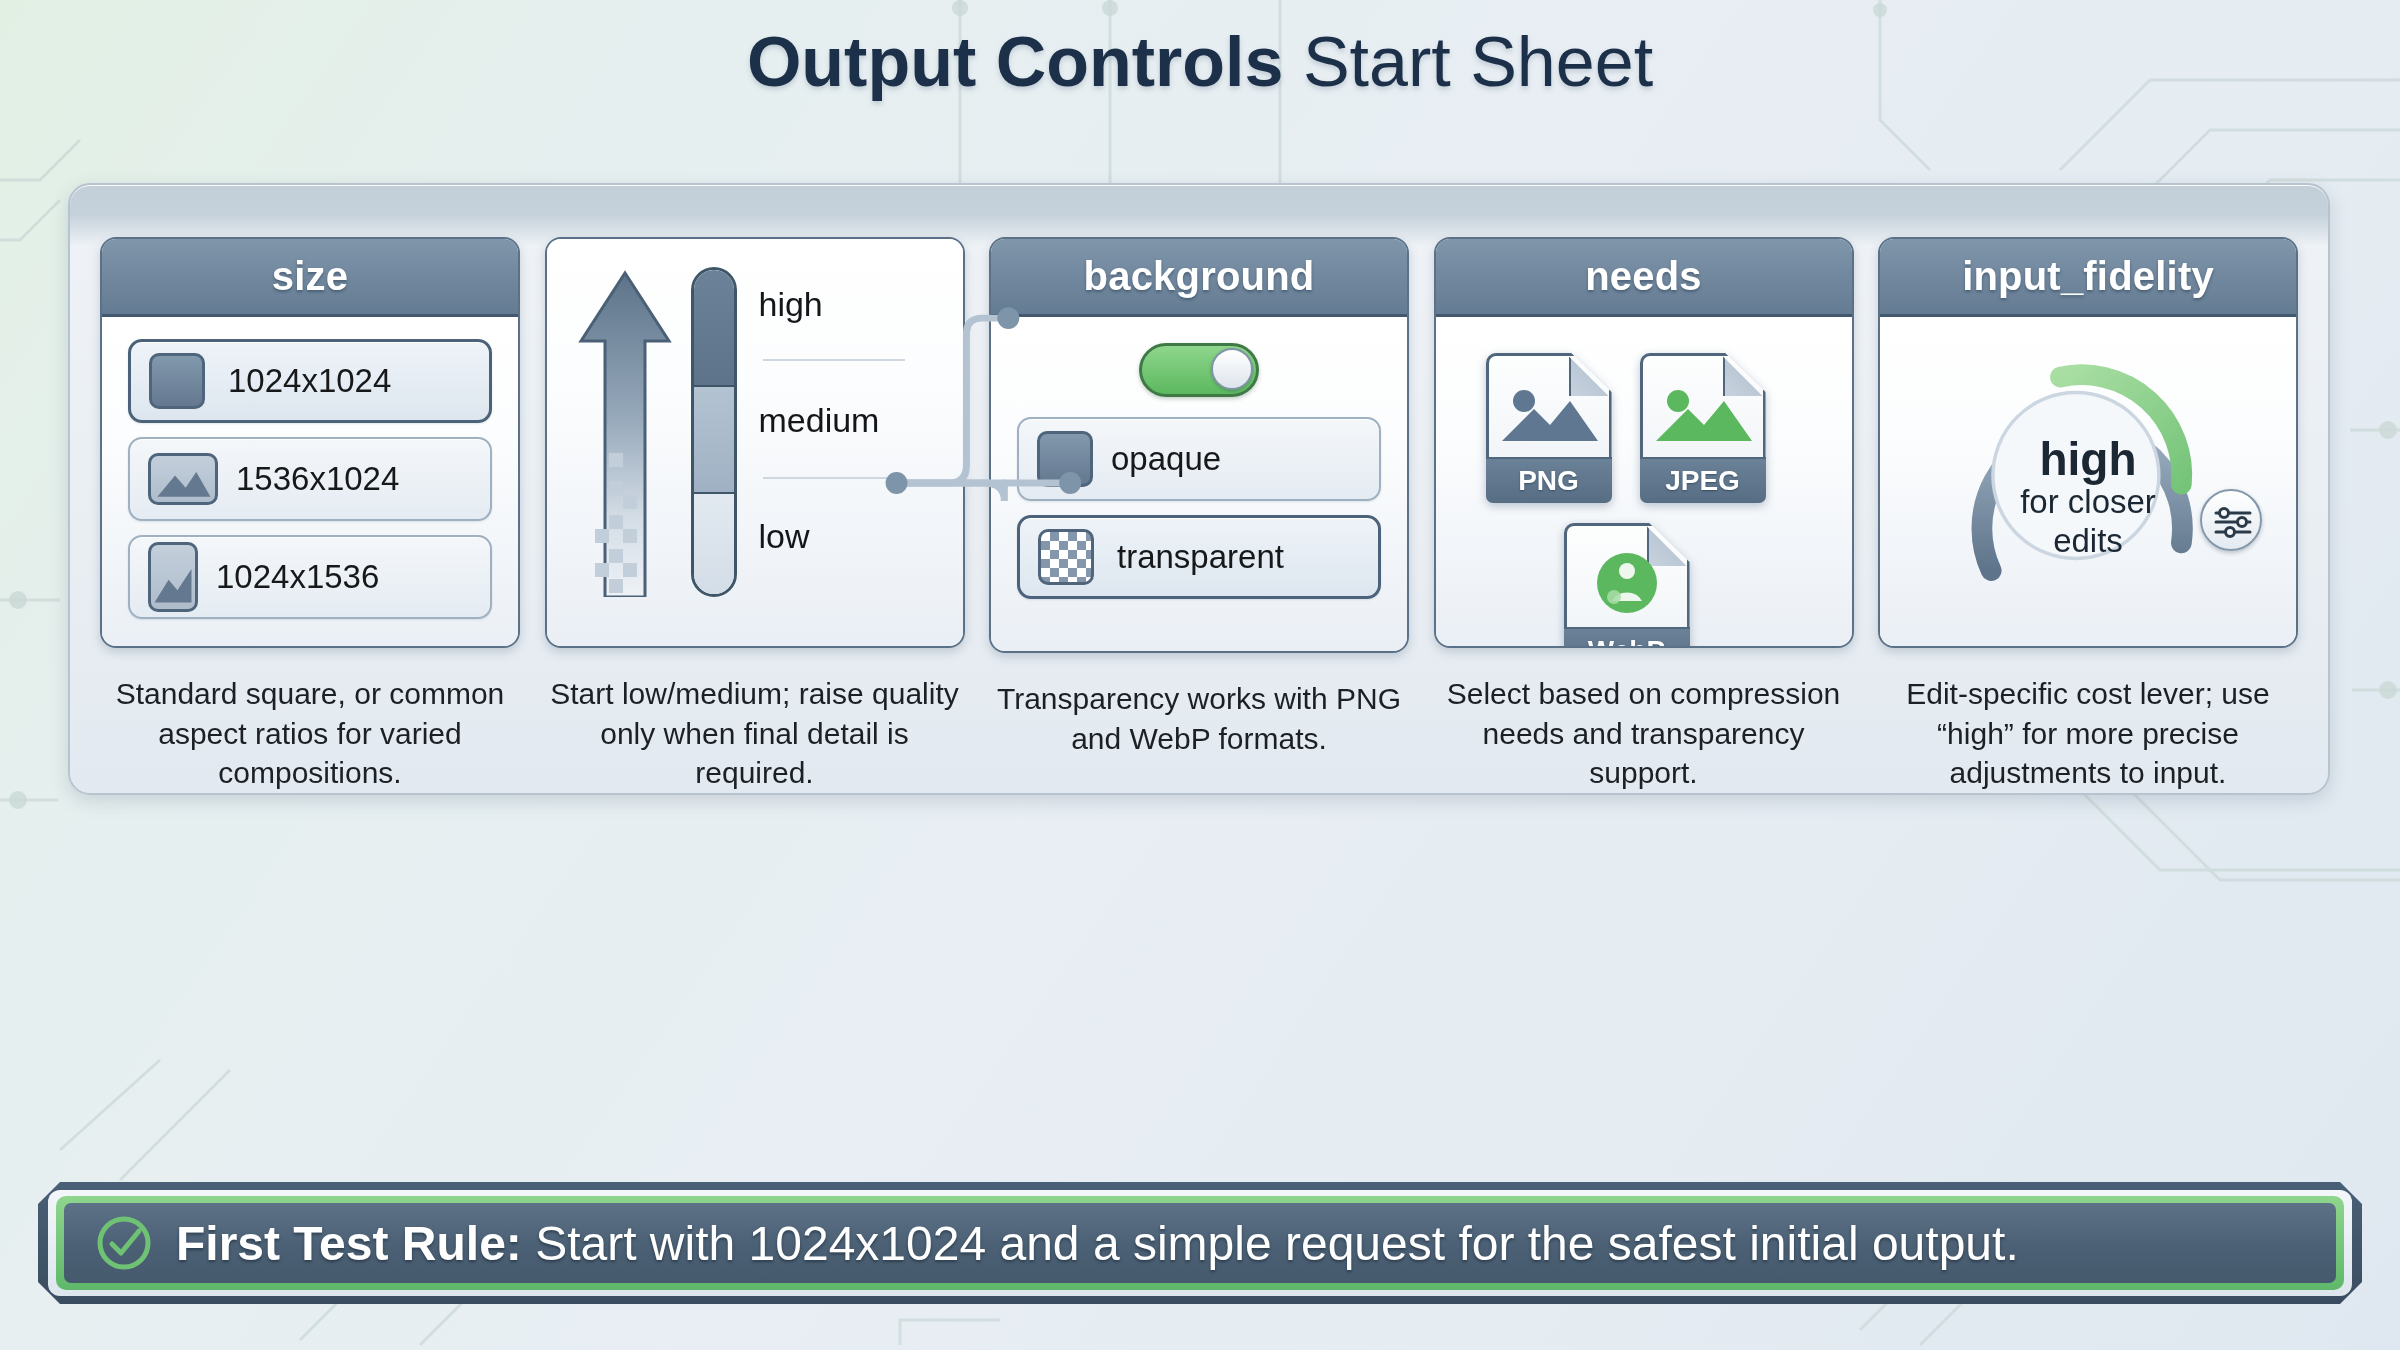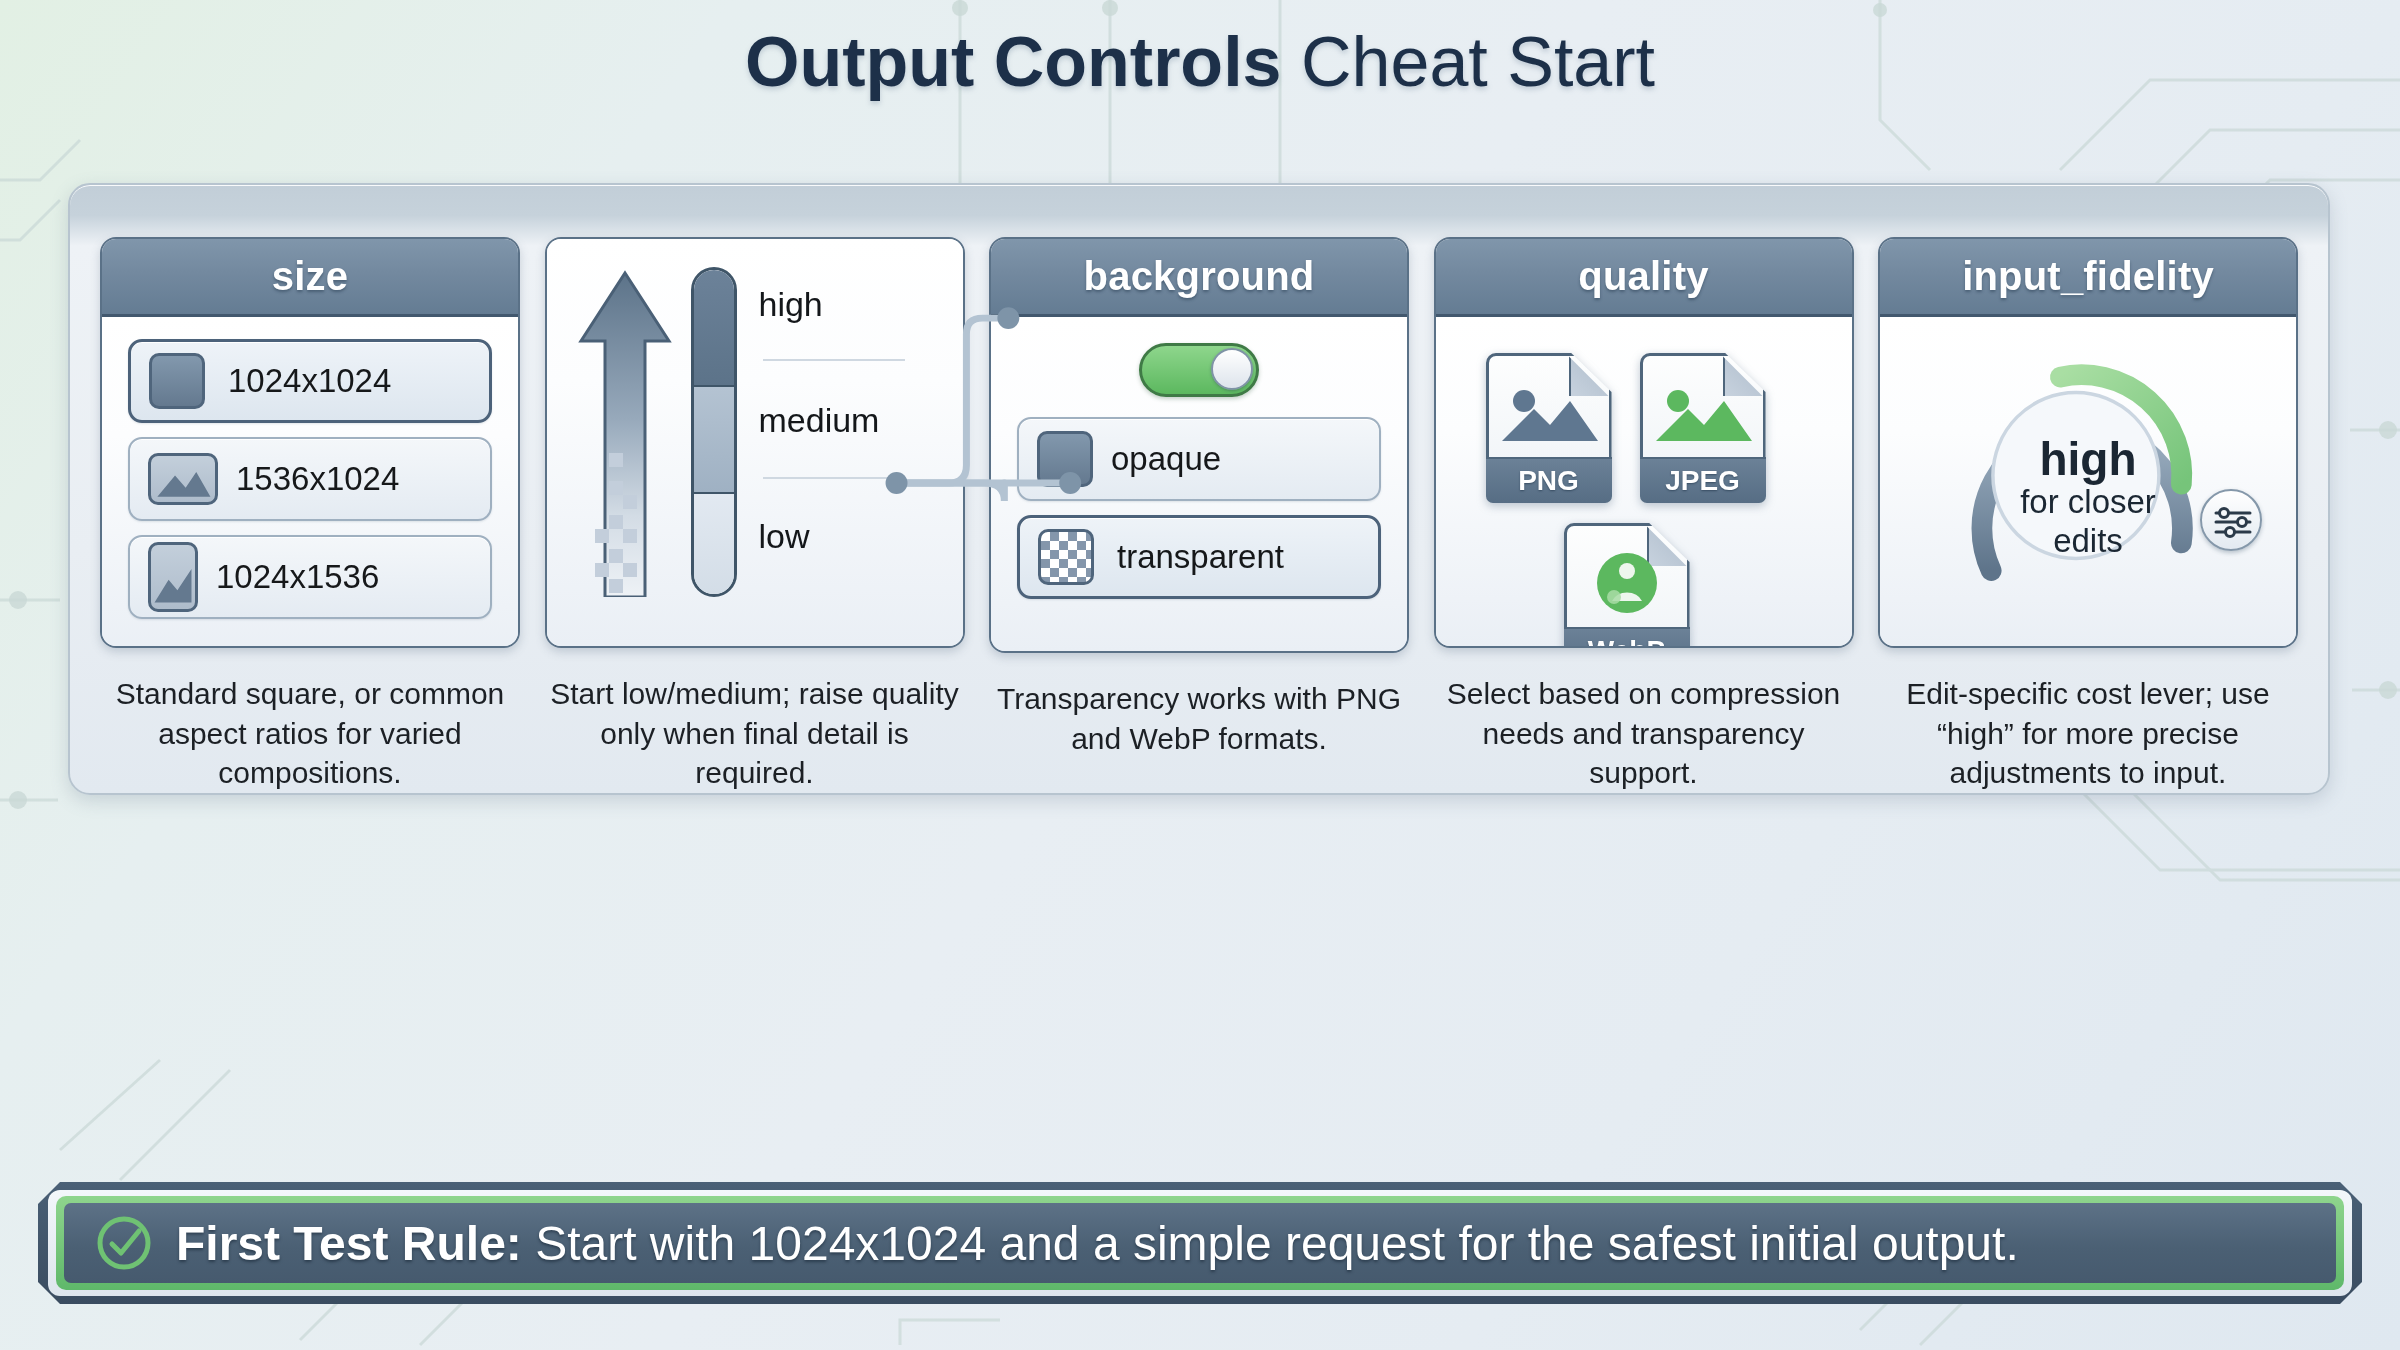--- a/index.html
+++ b/index.html
@@ -300,21 +300,21 @@
     <circle cx="18" cy="600" r="9"></circle>
       <circle cx="18" cy="800" r="9"></circle>
     <circle cx="2388" cy="430" r="9"></circle>
       <circle cx="2388" cy="690" r="9"></circle>
     <circle cx="1880" cy="10" r="7"></circle>
   </g>
 </svg>
 
 <div class="title">
   <b>Output Controls</b>
-  <span class="light">Cheat Start</span>
+  <span class="light">Start Sheet</span>
 </div>
 
 <div class="panel">
   <div class="panel-inner">
 
     <div class="col">
       <div class="card">
         <div class="card-head">
           <span>size</span>
         </div>
@@ -413,21 +413,21 @@
             <div class="opt-label">transparent</div>
           </div>
         </div>
       </div>
       <div class="caption">Transparency works with PNG and WebP formats.</div>
     </div>
 
     <div class="col">
       <div class="card">
         <div class="card-head">
-          <span>quality</span>
+          <span>needs</span>
         </div>
         <div class="card-body">
           <div class="files">
 
             <div class="file" style="left:24px; top:14px;">
               <div class="sheet"></div>
               <div class="fold"></div>
               <div class="glyph">
                 <svg viewBox="0 0 126 70">
                     <circle cx="38" cy="22" r="11" fill="#5f7790"></circle>

